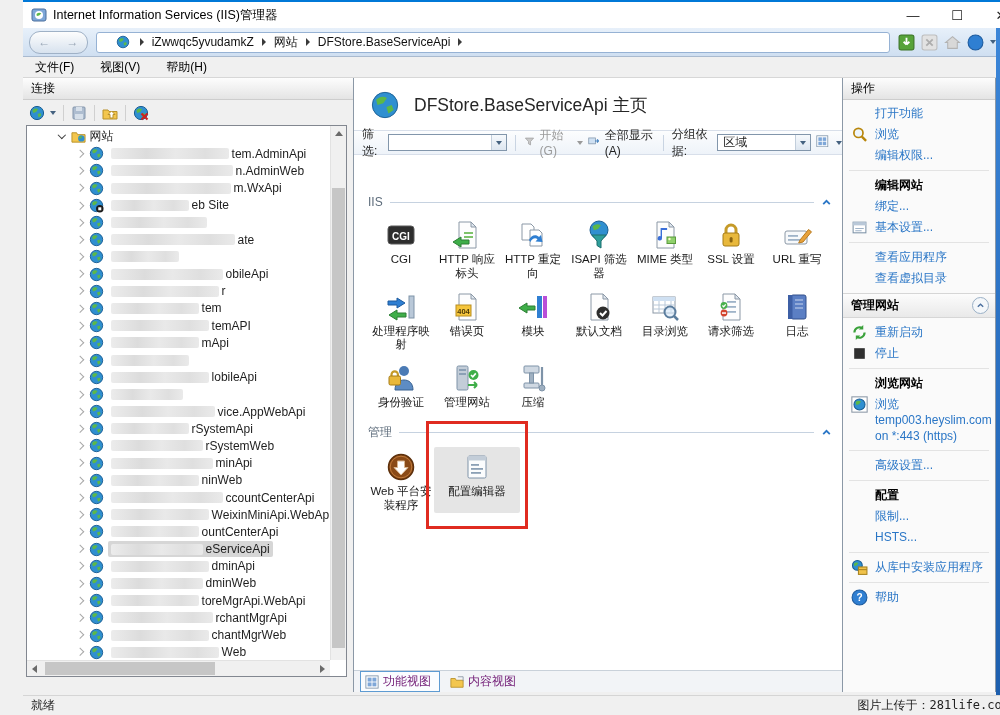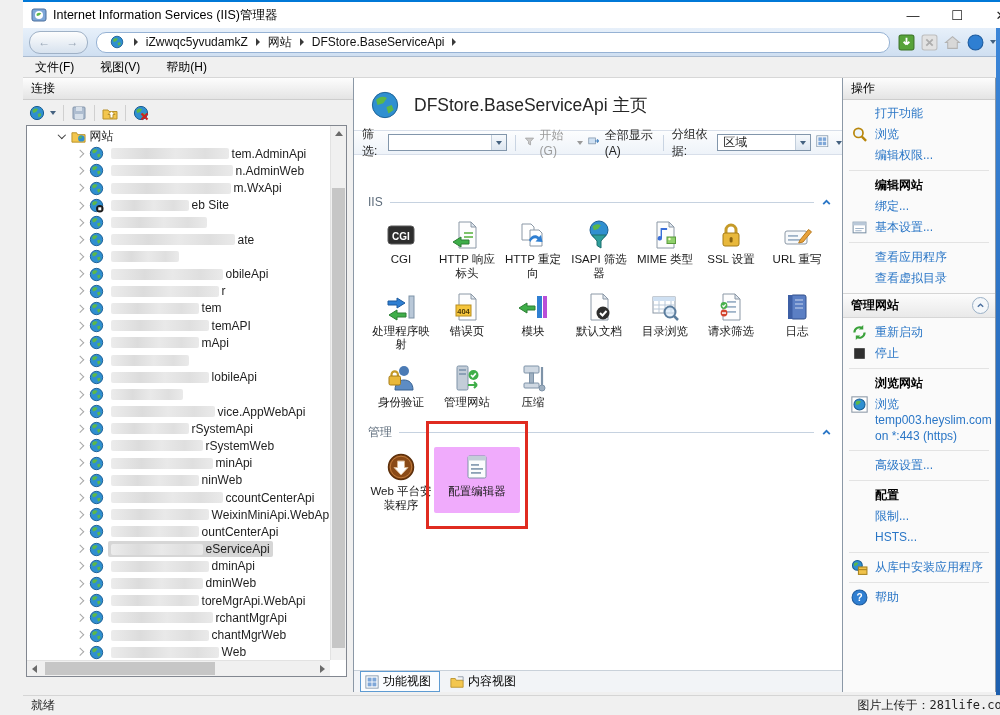--- a/index.html
+++ b/index.html
@@ -11,22 +11,22 @@
             display:flex;align-items:center;box-sizing:border-box;}
   #app-icon{width:16px;height:16px;margin:0 6px 0 8px;flex:0 0 16px;}
   #win-title{font-size:12.5px;color:#000;}
   #win-controls{margin-left:auto;display:flex;height:100%;}
   .wbtn{width:44px;display:flex;align-items:center;justify-content:center;font-size:13px;color:#222;}
   
   #toolbar{left:0;top:28px;width:973px;height:29px;background:linear-gradient(#e7f0fa,#cfdff1);
            border-bottom:1px solid #a9bacf;box-sizing:border-box;display:flex;align-items:center;}
   #navbtns{width:58px;height:21px;margin-left:6px;border-radius:11px;background:linear-gradient(#fdfdfd,#d7e2ee);
            border:1px solid #9fb1c6;display:flex;align-items:center;justify-content:space-around;color:#9aa7b6;font-size:12px;}
-  #breadcrumb{margin-left:8px;height:21px;width:812px;background:#fff;border:1px solid #96b2d4;border-radius:10px;
-              display:flex;align-items:center;padding-left:13px;box-sizing:border-box;overflow:hidden;}
+  #breadcrumb{margin-left:8px;height:21px;width:812px;background:#fff;border:1px solid #96b2d4;border-radius:3px;
+              display:flex;align-items:center;padding-left:19px;box-sizing:border-box;overflow:hidden;}
   .bc-sep{width:0;height:0;border-left:4px solid #3a3a3a;border-top:4px solid transparent;border-bottom:4px solid transparent;margin:0 8px;}
   .bc-seg{color:#111;}
   #tb-icons{display:flex;align-items:center;gap:6px;margin-left:8px;}
   .tb-ico{width:17px;height:17px;}
   .dd{width:0;height:0;border-top:4px solid #44617f;border-left:3.5px solid transparent;border-right:3.5px solid transparent;}
   
   #menubar{left:0;top:57px;width:973px;height:21px;background:#f0f0f0;border-bottom:1px solid #d7d7d7;
            box-sizing:border-box;display:flex;align-items:center;gap:26px;padding-left:12px;}
   .menu-item{color:#000;}
   
@@ -69,25 +69,25 @@
   .vline{width:1px;height:16px;background:#c9d4e2;margin:0 3px;}
   #features{position:absolute;left:0;top:107px;right:0;bottom:22px;overflow:hidden;padding:4px 10px 0 14px;}
   .grp-head{display:flex;align-items:center;gap:7px;margin-top:6px;}
   .grp-name{color:#5d6c7b;}
   .grp-line{flex:1;height:1px;background:#c6d2e0;}
   .grid{display:flex;flex-wrap:wrap;width:466px;margin-top:4px;}
   .cell{width:66px;margin:6px 0 4px;text-align:center;}
   .cell .fico{width:32px;height:32px;margin:0 auto;}
   .cell .flabel{display:block;font-size:11.5px;line-height:1.2;color:#1a1a1a;margin-top:2px;word-break:break-word;}
   .manage-section{position:relative;}
-  .cell.cfgsel{width:86px;background:#f0abfc;border-radius:2px;padding-top:4px;margin-top:2px;}
+  .cell.cfgsel{width:86px;background:#e5e5e5;border-radius:2px;padding-top:4px;margin-top:2px;}
   #red-box{position:absolute;left:58px;top:-3px;width:96px;height:102px;border:3px solid #e02b20;z-index:5;}
   #tabs{position:absolute;left:0;right:0;bottom:0;height:22px;background:#f2f4f7;border-top:1px solid #c9d1da;
         display:flex;align-items:center;gap:6px;padding-left:6px;box-sizing:border-box;}
-  .tab{display:flex;align-items:center;gap:4px;padding:1px 8px 1px 4px;color:#000000;}
+  .tab{display:flex;align-items:center;gap:4px;padding:1px 8px 1px 4px;color:#701a75;}
   .tab.sel{border:1px solid #5e9bd2;background:#fbfdff;}
   .tab .tico2{width:14px;height:14px;}
   
   #actions{left:820px;top:78px;width:153px;height:614px;background:#fafafa;box-sizing:border-box;border-right:1px solid #8b98a6;}
   #act-list{position:absolute;left:0;right:0;top:21px;bottom:0;overflow:hidden;padding-top:4px;}
   .act-item{display:flex;align-items:flex-start;min-height:18px;padding:2px 4px 1px 8px;}
   .aico{width:17px;height:16px;flex:0 0 17px;margin-right:7px;margin-top:0px;}
   .aspacer{width:24px;flex:0 0 24px;}
   .alabel{line-height:1.35;}
   .link{color:#2a76c6;}

